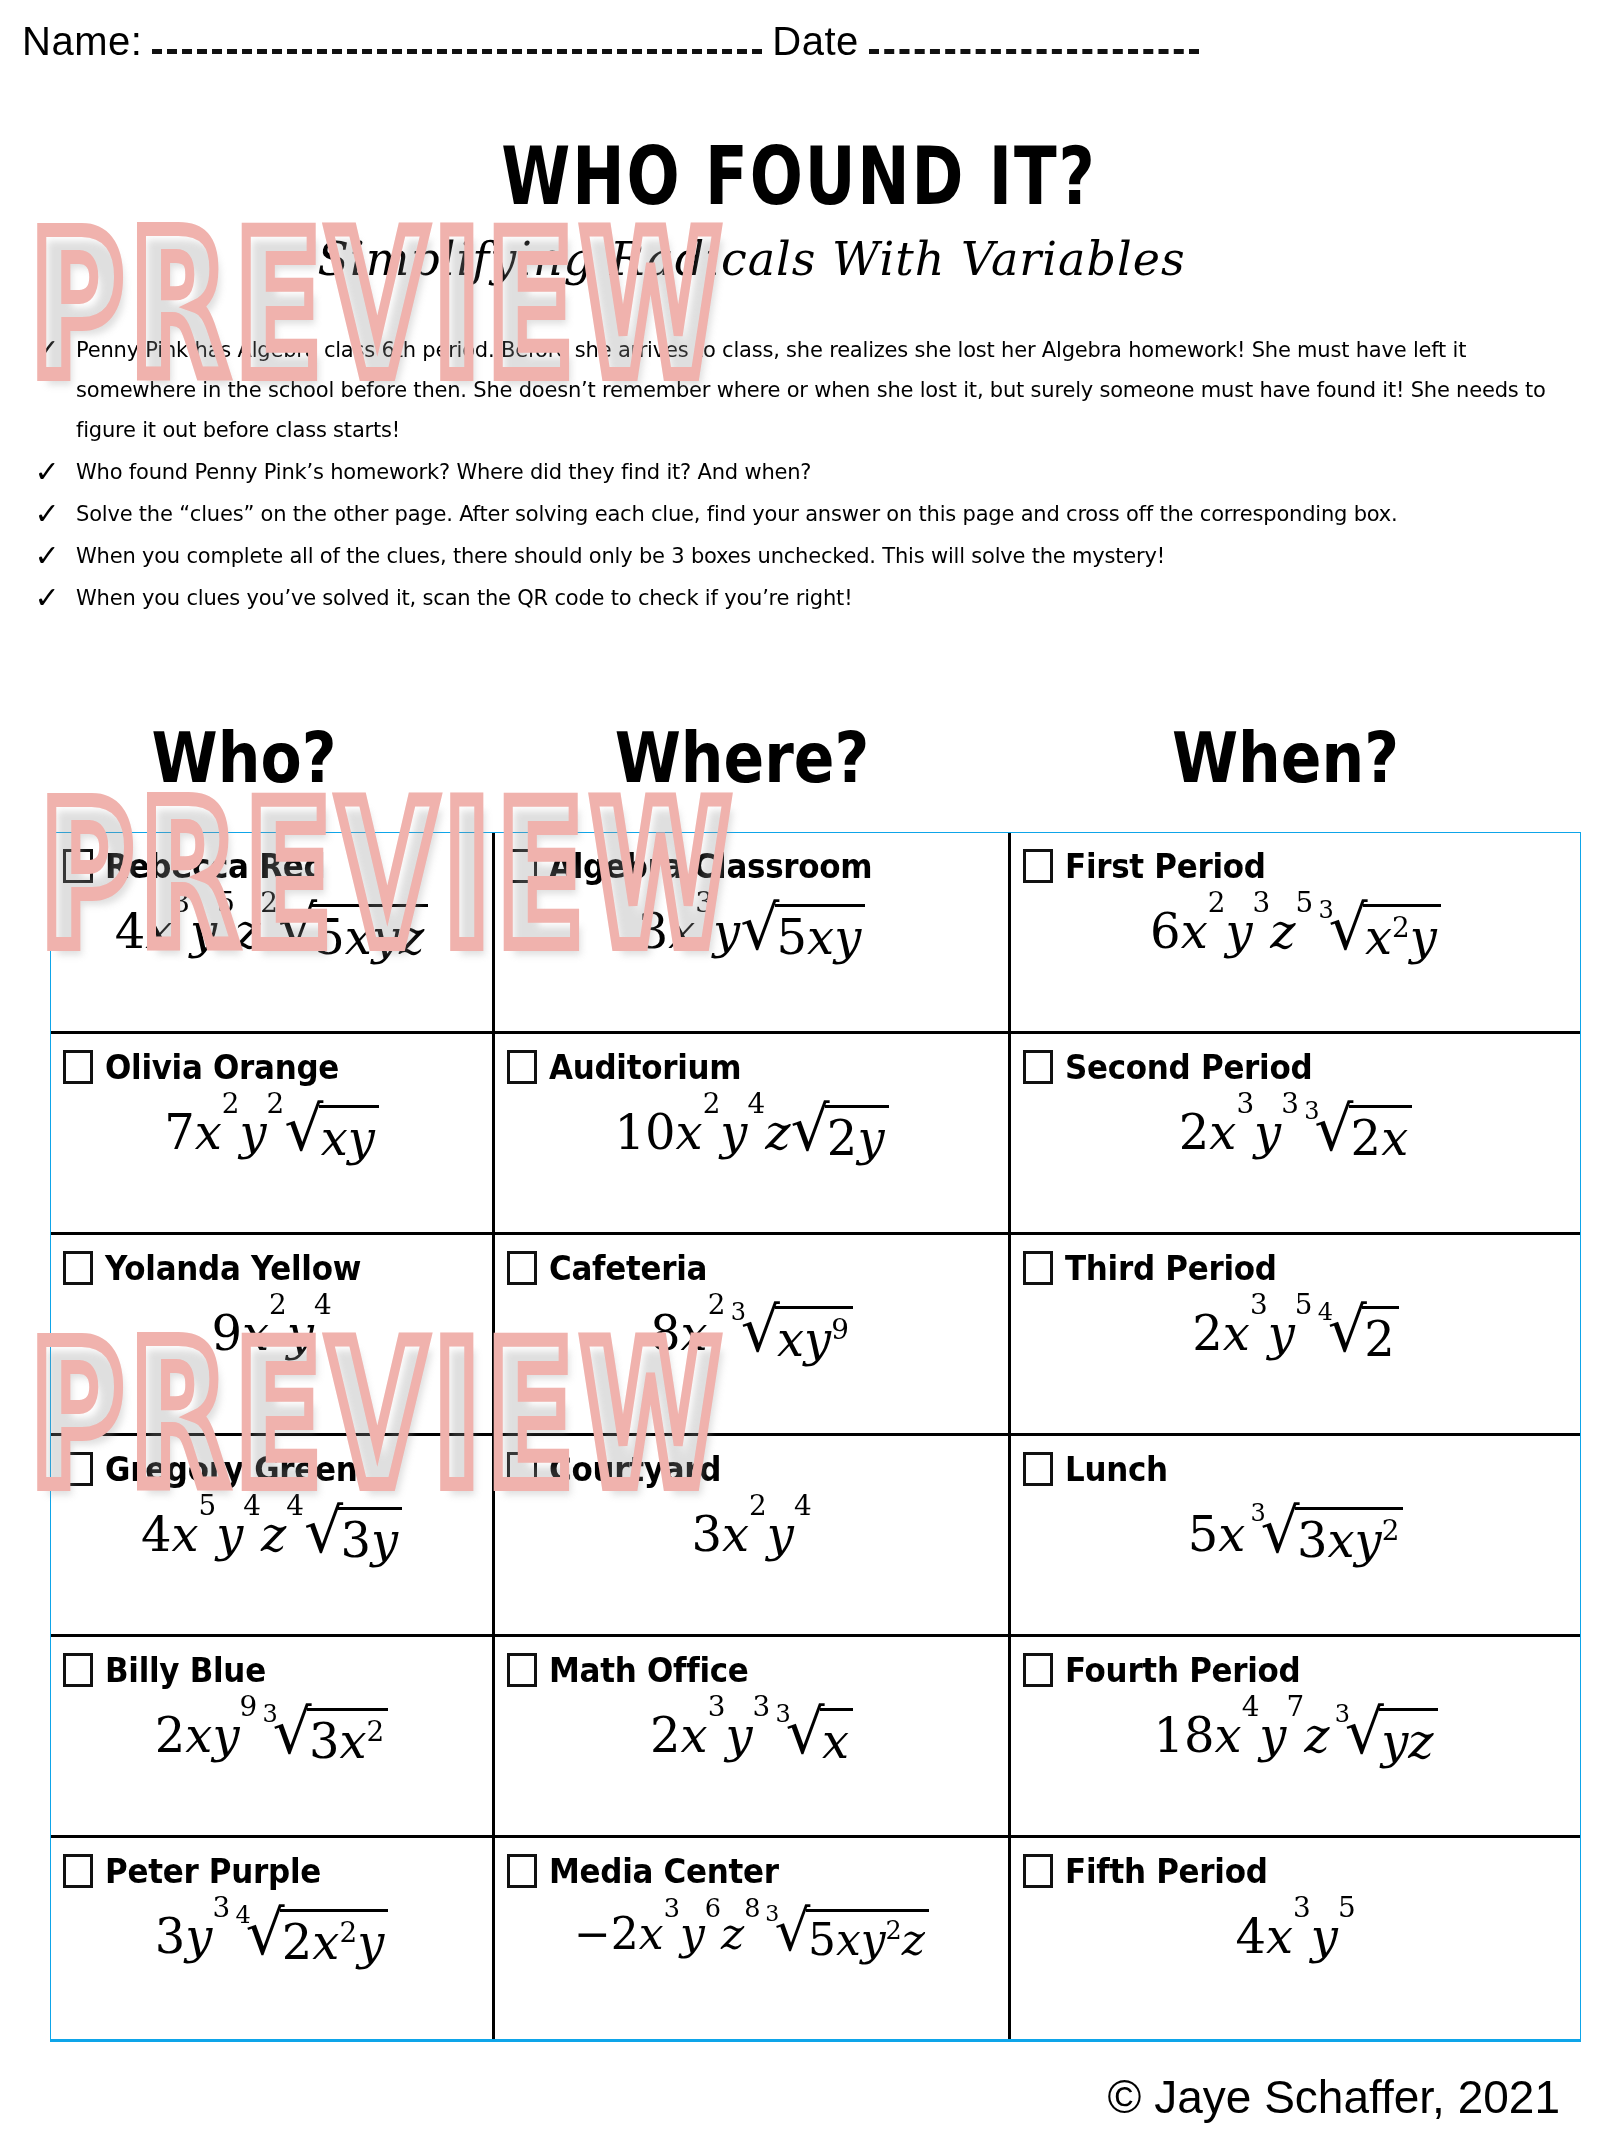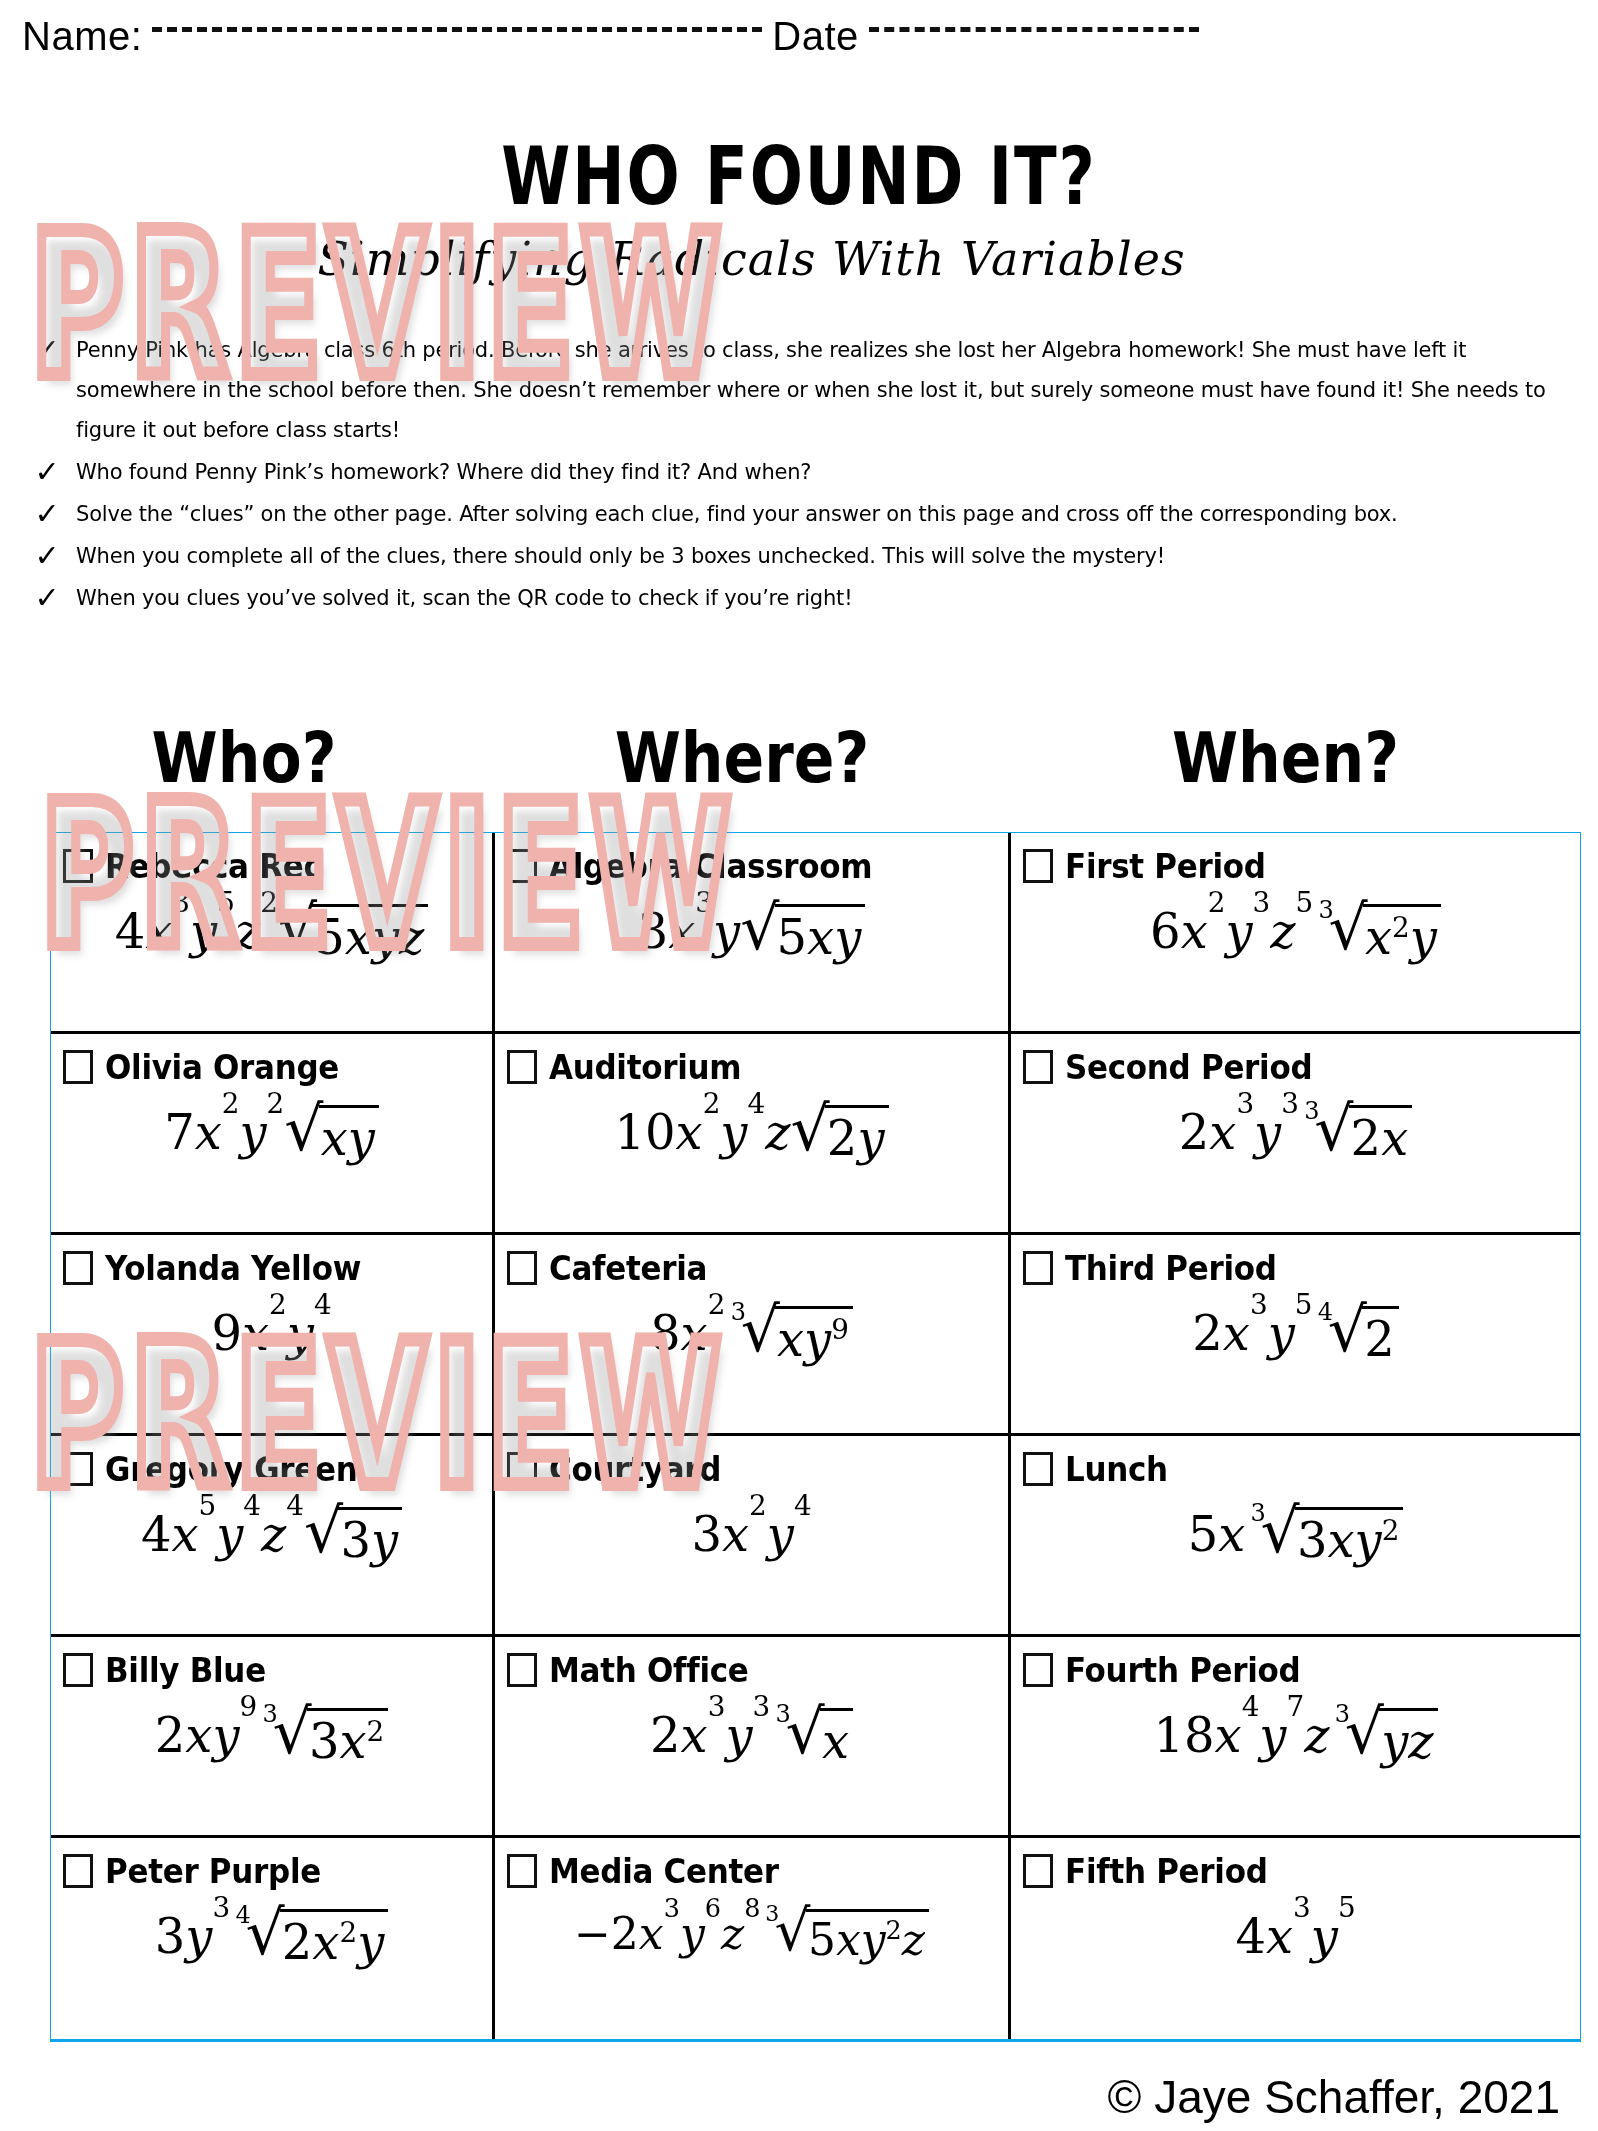--- a/index.html
+++ b/index.html
@@ -17,21 +17,21 @@
   }
 
   
   .namedate {
     position: absolute;
     top: 8px;
     left: 22px;
     right: 22px;
     height: 56px;
     display: flex;
-    align-items: center;
+    align-items: flex-end;
     font-size: 40px;
     letter-spacing: 0.5px;
   }
   .nd-label { white-space: nowrap; }
   .nd-rule {
     flex: 0 0 auto;
     border-bottom: 5px dashed #111;
     height: 0;
     margin: 0 10px 6px 10px;
     position: relative;

